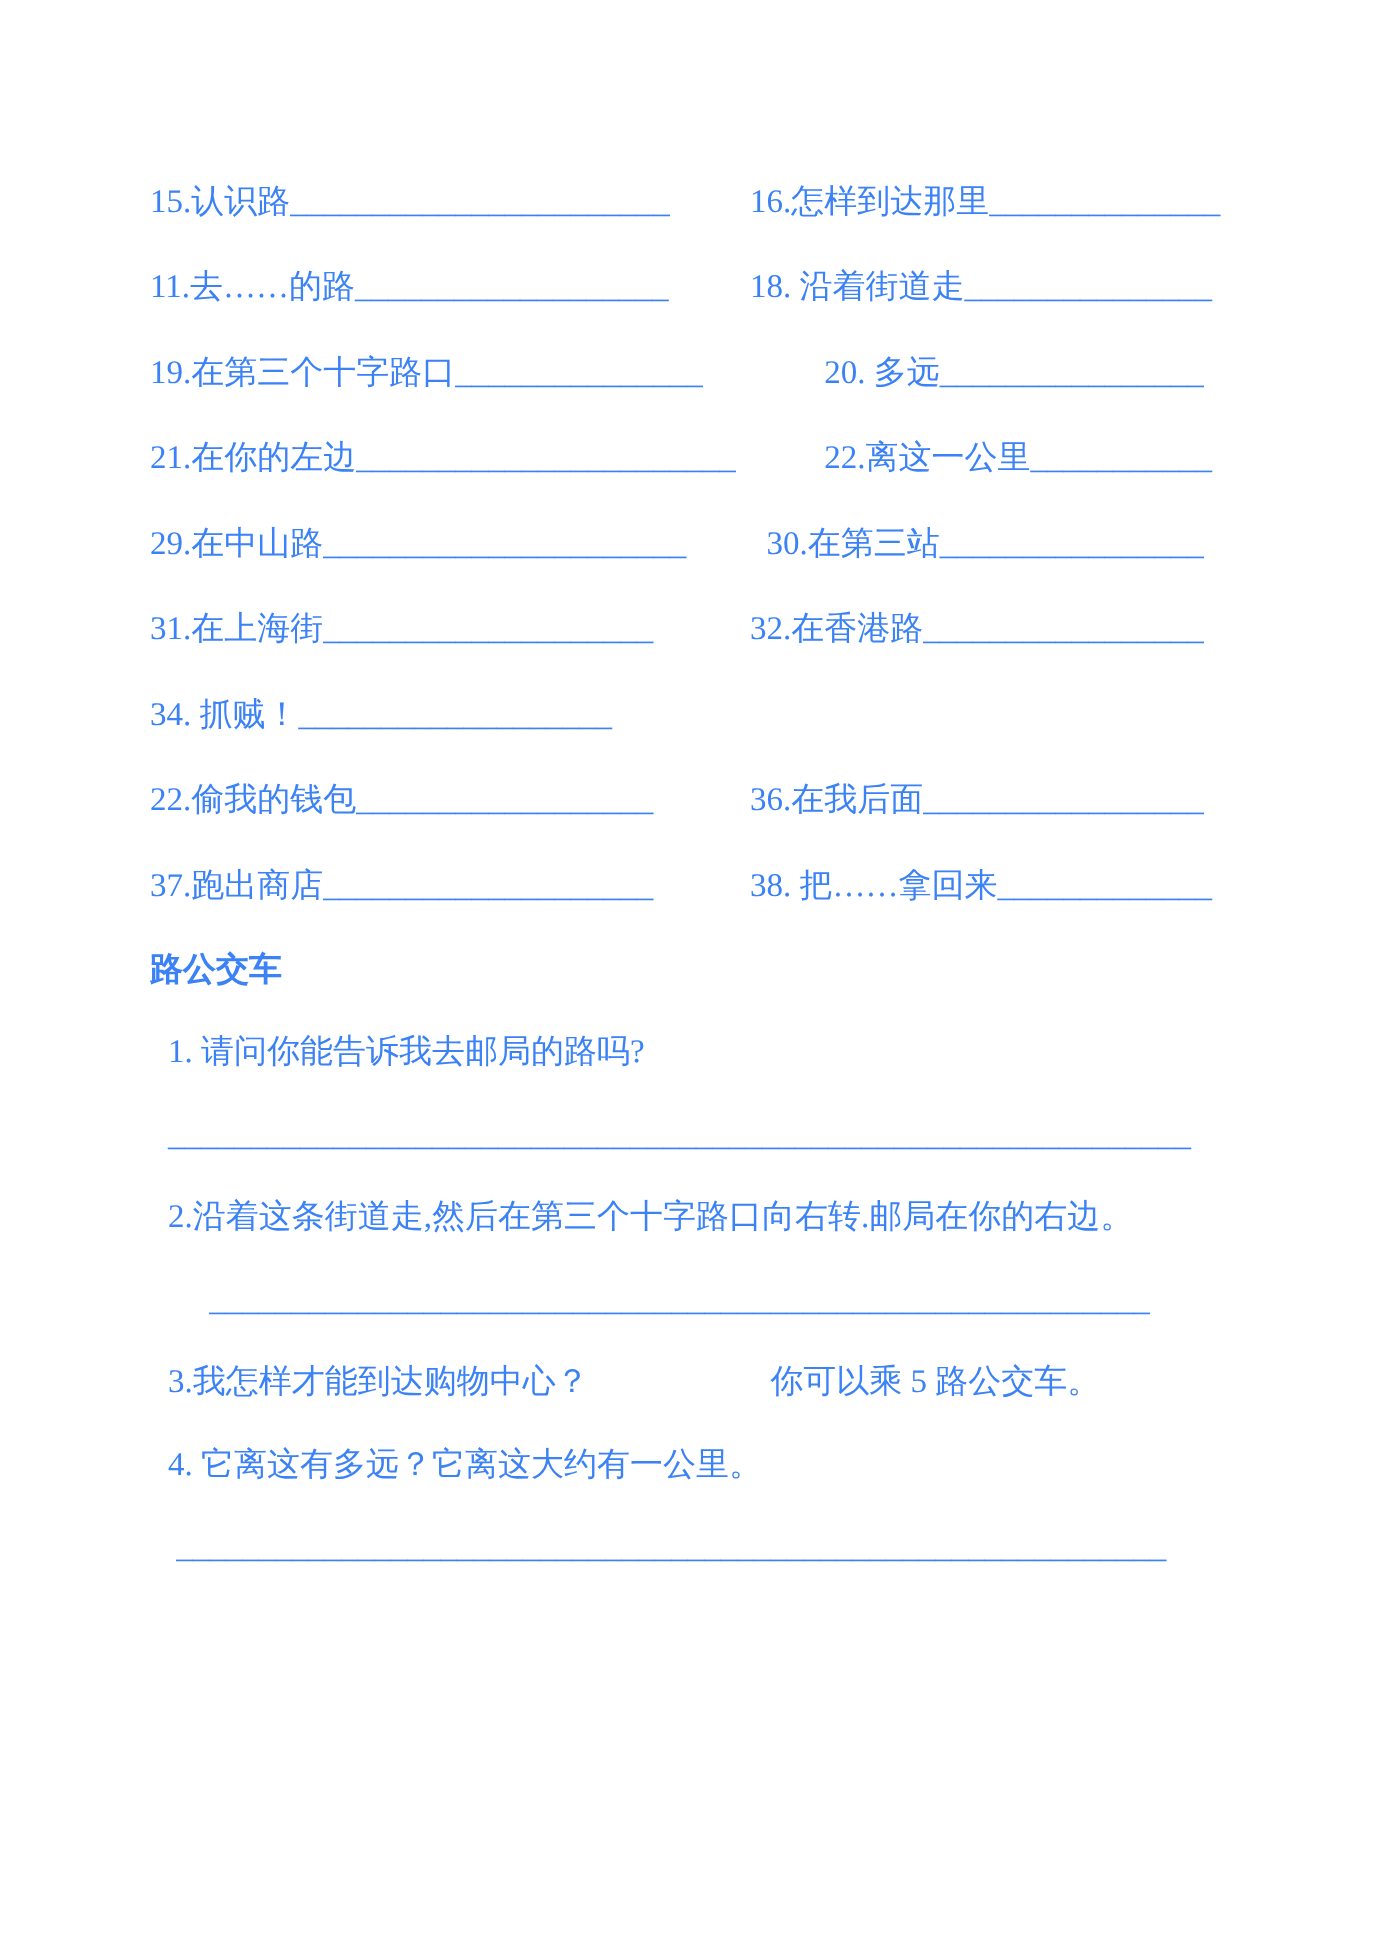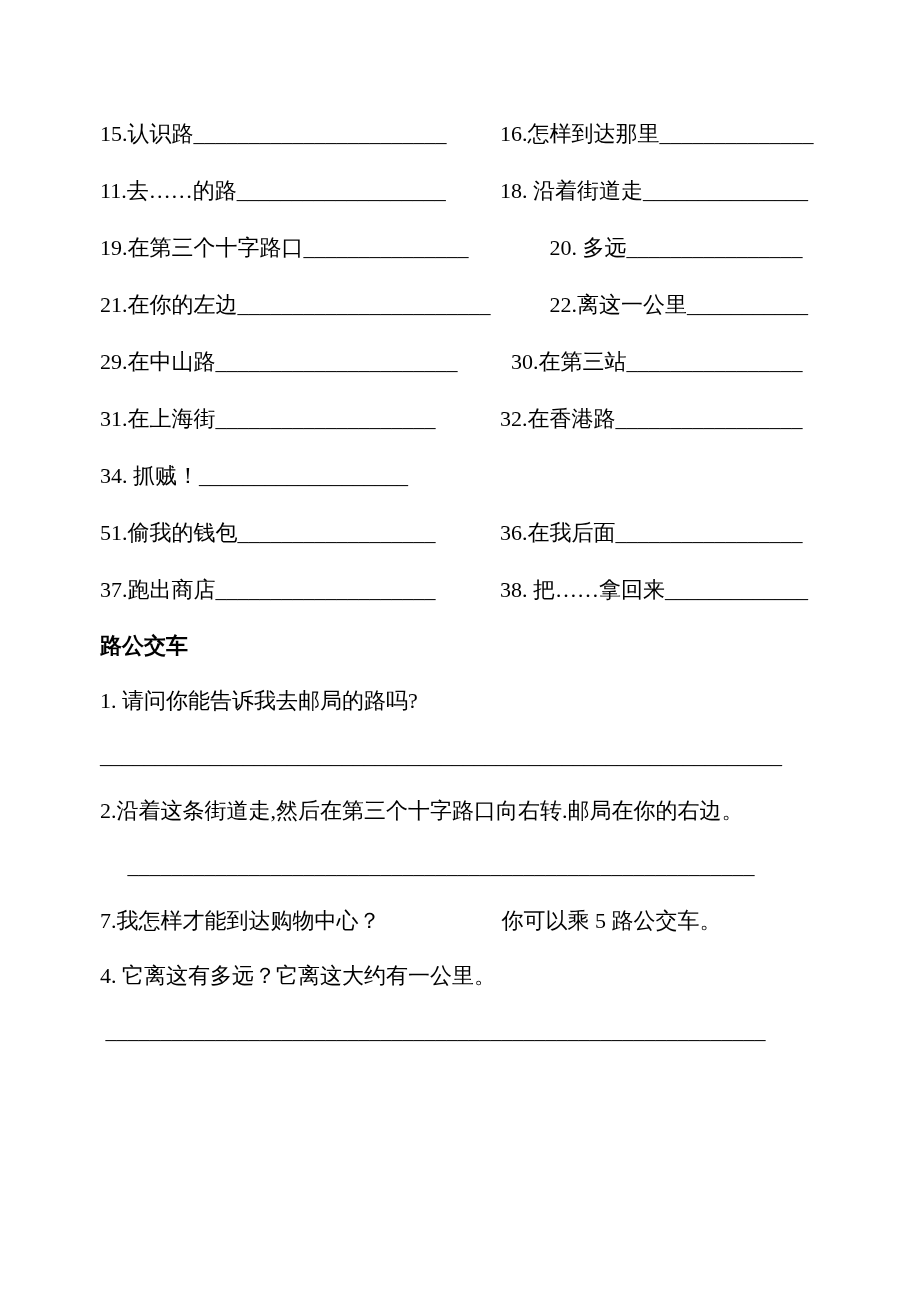--- a/index.html
+++ b/index.html
@@ -5,21 +5,21 @@
   html, body {
     margin: 0;
     padding: 0;
     background: #ffffff;
   }
   .page {
     position: relative;
     width: 920px;
     height: 1300px;
     background: #ffffff;
-    color: #000000;
+    color: #3b82f6;
     font-family: "Liberation Serif", "DejaVu Serif", serif;
     font-size: 22px;
     box-sizing: border-box;
     padding: 105px 90px 0 100px;
     overflow: hidden;
   }
   .vocab-row {
     display: flex;
     height: 57px;
     line-height: 57px;
@@ -38,20 +38,21 @@
   .section-heading {
     height: 55px;
     line-height: 55px;
     font-weight: bold;
     white-space: pre;
   }
   .sentence-line {
     height: 55px;
     line-height: 55px;
     white-space: pre;
+    margin-left: 12px;
   }
 </style>
 </head>
 <body>
 
 <div class="page">
 
   <div class="vocab-section">
     <div class="vocab-row">
       <span class="vocab-cell left">15.认识路_______________________</span>
@@ -74,34 +75,34 @@
       <span class="vocab-cell right">  30.在第三站________________</span>
     </div>
     <div class="vocab-row">
       <span class="vocab-cell left">31.在上海街____________________</span>
       <span class="vocab-cell right">32.在香港路_________________</span>
     </div>
     <div class="vocab-row">
       <span class="vocab-cell right">34. 抓贼！___________________</span>
     </div>
     <div class="vocab-row">
-      <span class="vocab-cell left">51.偷我的钱包__________________</span>
+      <span class="vocab-cell left">22.偷我的钱包__________________</span>
       <span class="vocab-cell right">36.在我后面_________________</span>
     </div>
     <div class="vocab-row">
       <span class="vocab-cell left">37.跑出商店____________________</span>
       <span class="vocab-cell right">38. 把……拿回来_____________</span>
     </div>
   </div>
 
   <div class="section-heading">路公交车</div>
 
   <div class="sentence-section">
     <div class="sentence-line">1. 请问你能告诉我去邮局的路吗?</div>
     <div class="sentence-line">______________________________________________________________</div>
     <div class="sentence-line">2.沿着这条街道走,然后在第三个十字路口向右转.邮局在你的右边。</div>
     <div class="sentence-line">     _________________________________________________________</div>
-    <div class="sentence-line">7.我怎样才能到达购物中心？                      你可以乘 5 路公交车。</div>
+    <div class="sentence-line">3.我怎样才能到达购物中心？                      你可以乘 5 路公交车。</div>
     <div class="sentence-line">4. 它离这有多远？它离这大约有一公里。</div>
     <div class="sentence-line"> ____________________________________________________________</div>
   </div>
 
 </div>
 
 </body></html>

